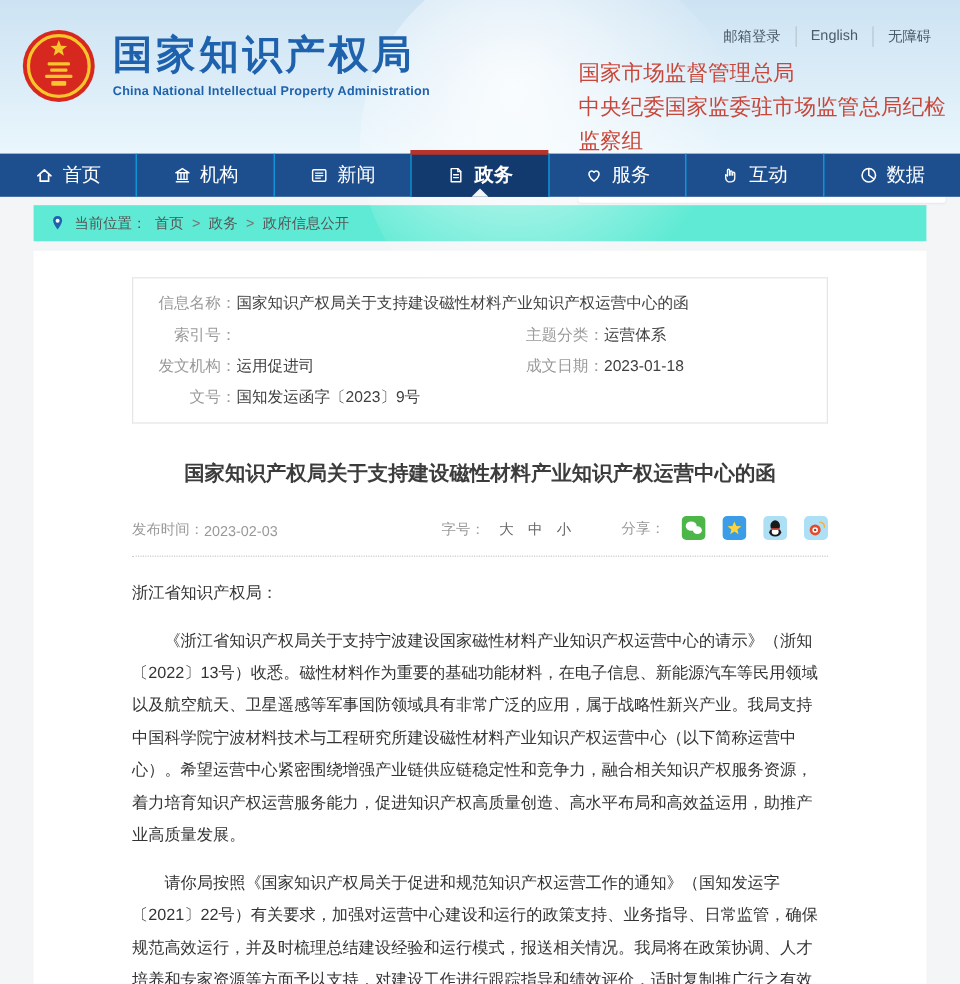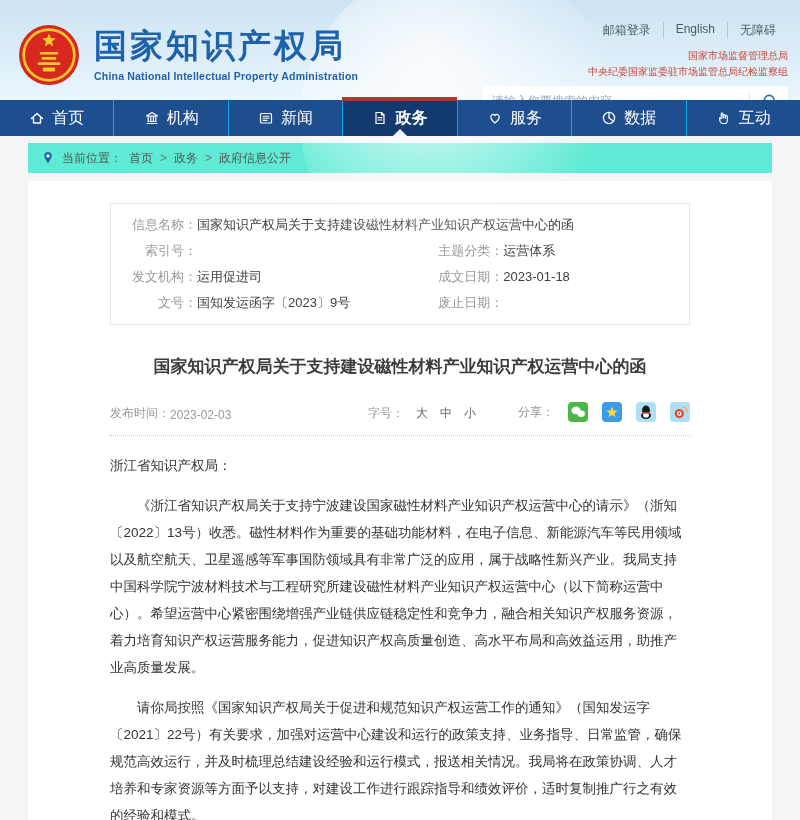--- a/index.html
+++ b/index.html
@@ -3,39 +3,39 @@
 <meta charset="utf-8">
 <style>
   * { margin:0; padding:0; box-sizing:border-box; }
   body {
     width:800px; height:820px; overflow:hidden;
     background:#f3f5f7;
     font-family:"Liberation Sans","DejaVu Sans",sans-serif;
   }
   
   .site-header {
-    position:relative; height:100px;
+    position:relative; height:128px;
     background:linear-gradient(180deg,#cde3f3 0%,#dcedf8 55%,#eaf6fc 100%);
     text-decoration:underline;
   }
   .site-header::before {
     content:""; position:absolute; left:300px; top:-40px; width:320px; height:320px;
     border-radius:50%;
     background:radial-gradient(circle at 40% 35%, rgba(255,255,255,.85), rgba(255,255,255,0) 65%);
     pointer-events:none;
   }
   .brand { position:absolute; left:18px; top:24px; display:flex; align-items:center; gap:14px; cursor:pointer; }
   .brand-emblem { width:62px; height:62px; display:block; }
   .brand-cn { font-size:33px; font-weight:bold; color:#1e62ad; letter-spacing:3px; line-height:1.1; }
   .brand-en { font-size:10.5px; font-weight:bold; color:#1e62ad; margin-top:5px; letter-spacing:.2px; }
   .header-right { position:absolute; right:12px; top:22px; width:306px; }
   .utility { display:flex; justify-content:flex-end; font-size:12px; color:#4a5a68; margin-bottom:9px; }
   .utility-link { padding:0 12px; cursor:pointer; }
   .utility-link + .utility-link { border-left:1px solid #b6c6d2; }
-  .related { font-size:10px; color:#c9463a; line-height:1.55; margin-bottom:7px;text-align:right; }
+  .related { font-size:18px; color:#c9463a; line-height:1.55; margin-bottom:7px; }
   .related-link { display:block; cursor:pointer; }
   .searchbar { display:flex; align-items:center; background:#fff; height:30px; border-radius:2px; padding:0 6px 0 10px; box-shadow:0 1px 2px rgba(0,0,0,.06); }
   .searchbar input { flex:1; border:none; outline:none; font-size:12px; color:#666; background:transparent; font-family:inherit; }
   .searchbar input::placeholder { color:#9aa6b0; }
   .search-divider { width:1px; height:16px; background:#dfe5ea; margin:0 8px; }
   .search-btn { width:24px; height:24px; border:none; background:transparent; cursor:pointer; display:flex; align-items:center; justify-content:center; }
   
   .main-nav { position:relative; height:36px; background:#1d4f8f; display:flex; }
   .nav-item { flex:1; position:relative; display:flex; align-items:center; justify-content:center; gap:7px; color:#fff; font-size:16px; cursor:pointer; }
   .nav-item + .nav-item { border-left:1px solid #0ea5e9; }
@@ -139,30 +139,30 @@
     <span>政务</span>
   </div>
   <div class="nav-item">
     <svg class="nav-icon" viewBox="0 0 16 16">
       <path d="M8 13 C3.6 9.8 2.8 6.2 5 4.8 C6.7 3.8 8 5.6 8 5.6 C8 5.6 9.3 3.8 11 4.8 C13.2 6.2 12.4 9.8 8 13 Z" fill="none" stroke="#fff" stroke-width="1.2" stroke-linejoin="round"></path>
     </svg>
     <span>服务</span>
   </div>
   <div class="nav-item">
     <svg class="nav-icon" viewBox="0 0 16 16">
+      <path d="M6 13.5 C4.6 12.9 3.7 11.5 3.7 10 V7.6 L5.2 8.7 V3.9 a0.85 0.85 0 0 1 1.7 0 V8 h0.5 V5.3 a0.85 0.85 0 0 1 1.7 0 V8 h0.5 V6.3 a0.85 0.85 0 0 1 1.7 0 V10.4 c0 1.9-1.3 3.1-3 3.1 z" fill="none" stroke="#fff" stroke-width="1.1" stroke-linejoin="round"></path>
+    </svg>
+    <span>互动</span>
+  </div>
+  <div class="nav-item">
+    <svg class="nav-icon" viewBox="0 0 16 16">
       <circle cx="8" cy="8" r="5.6" fill="none" stroke="#fff" stroke-width="1.3"></circle>
       <path d="M8 2.4 V8 L12.3 11" fill="none" stroke="#fff" stroke-width="1.3" stroke-linejoin="round"></path>
     </svg>
     <span>数据</span>
-  </div>
-  <div class="nav-item">
-    <svg class="nav-icon" viewBox="0 0 16 16">
-      <path d="M6 13.5 C4.6 12.9 3.7 11.5 3.7 10 V7.6 L5.2 8.7 V3.9 a0.85 0.85 0 0 1 1.7 0 V8 h0.5 V5.3 a0.85 0.85 0 0 1 1.7 0 V8 h0.5 V6.3 a0.85 0.85 0 0 1 1.7 0 V10.4 c0 1.9-1.3 3.1-3 3.1 z" fill="none" stroke="#fff" stroke-width="1.1" stroke-linejoin="round"></path>
-    </svg>
-    <span>互动</span>
   </div>
 </div>
 
 <div class="breadcrumb-bar">
   <svg width="14" height="14" viewBox="0 0 16 16">
     <path d="M8 1.2 C5.4 1.2 3.7 3.1 3.7 5.5 C3.7 8.6 8 14 8 14 C8 14 12.3 8.6 12.3 5.5 C12.3 3.1 10.6 1.2 8 1.2 Z" fill="#1e62ad"></path>
     <circle cx="8" cy="5.6" r="1.9" fill="#fff"></circle>
   </svg>
   <span>当前位置：</span>
   <span class="crumb">首页</span>
@@ -198,24 +198,20 @@
       <div class="info-cell cell-b">
         <span class="info-label">成文日期：</span>
         <span class="info-value">2023-01-18</span>
       </div>
     </div>
     <div class="info-row">
       <div class="info-cell cell-a">
         <span class="info-label">文号：</span>
         <span class="info-value">国知发运函字〔2023〕9号</span>
       </div>
-      <div class="info-cell cell-b">
-        <span class="info-label">废止日期：</span>
-        <span class="info-value"></span>
-      </div>
     </div>
   </div>
 
   <div class="doc-title">国家知识产权局关于支持建设磁性材料产业知识产权运营中心的函</div>
 
   <div class="meta-row">
     <span>发布时间：</span>
     <span>2023-02-03</span>
     <span class="meta-mid">
       <span>字号：</span>

